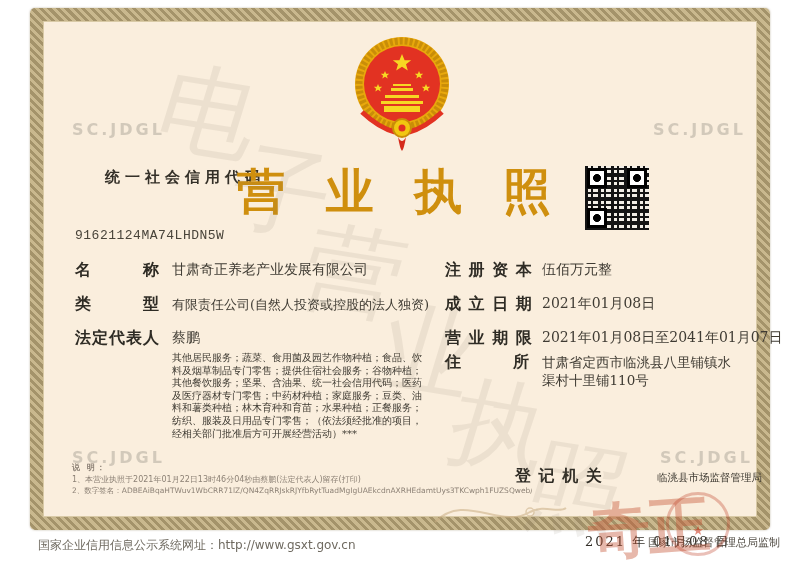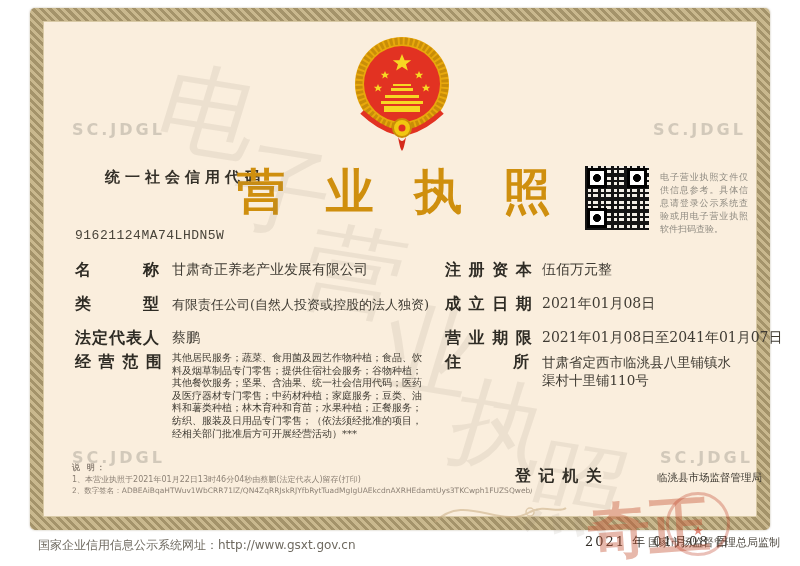--- a/index.html
+++ b/index.html
@@ -93,32 +93,30 @@
 
   <div class="abs credit-label">统一社会信用代码</div>
   <div class="abs credit-code">91621124MA74LHDN5W</div>
   <div class="abs title">营 业 执 照</div>
 
   <div class="abs qr">
     <div class="finder f-tl"></div>
     <div class="finder f-tr"></div>
     <div class="finder f-bl"></div>
   </div>
-  <div class="abs qr-note">电子营业执照文件仅供信息参考。具体信息请登录公示系统查验或用电子营业执照软件扫码查验。</div>
 
   <div class="abs lab" style="left:45px;top:252px;">名　　　称</div>
   <div class="abs val" style="left:142px;top:253px;">甘肃奇正养老产业发展有限公司</div>
 
   <div class="abs lab" style="left:45px;top:286px;">类　　　型</div>
   <div class="abs val" style="left:142px;top:288px;font-size:13px;">有限责任公司(自然人投资或控股的法人独资)</div>
 
   <div class="abs lab" style="left:45px;top:320px;">法定代表人</div>
   <div class="abs val" style="left:142px;top:321px;">蔡鹏</div>
 
-  <div class="abs lab" style="left:45px;top:344px;">经 营 范 围</div>
   <div class="abs val wrap scope-val">其他居民服务；蔬菜、食用菌及园艺作物种植；食品、饮料及烟草制品专门零售；提供住宿社会服务；谷物种植；其他餐饮服务；坚果、含油果、统一社会信用代码；医药及医疗器材专门零售；中药材种植；家庭服务；豆类、油料和薯类种植；林木育种和育苗；水果种植；正餐服务；纺织、服装及日用品专门零售；（依法须经批准的项目，经相关部门批准后方可开展经营活动）***</div>
 
   <div class="abs lab" style="left:415px;top:252px;">注 册 资 本</div>
   <div class="abs val" style="left:512px;top:253px;">伍佰万元整</div>
 
   <div class="abs lab" style="left:415px;top:286px;">成 立 日 期</div>
   <div class="abs val" style="left:512px;top:287px;">2021年01月08日</div>
 
   <div class="abs lab" style="left:415px;top:320px;">营 业 期 限</div>
   <div class="abs val" style="left:512px;top:321px;">2021年01月08日至2041年01月07日</div>

